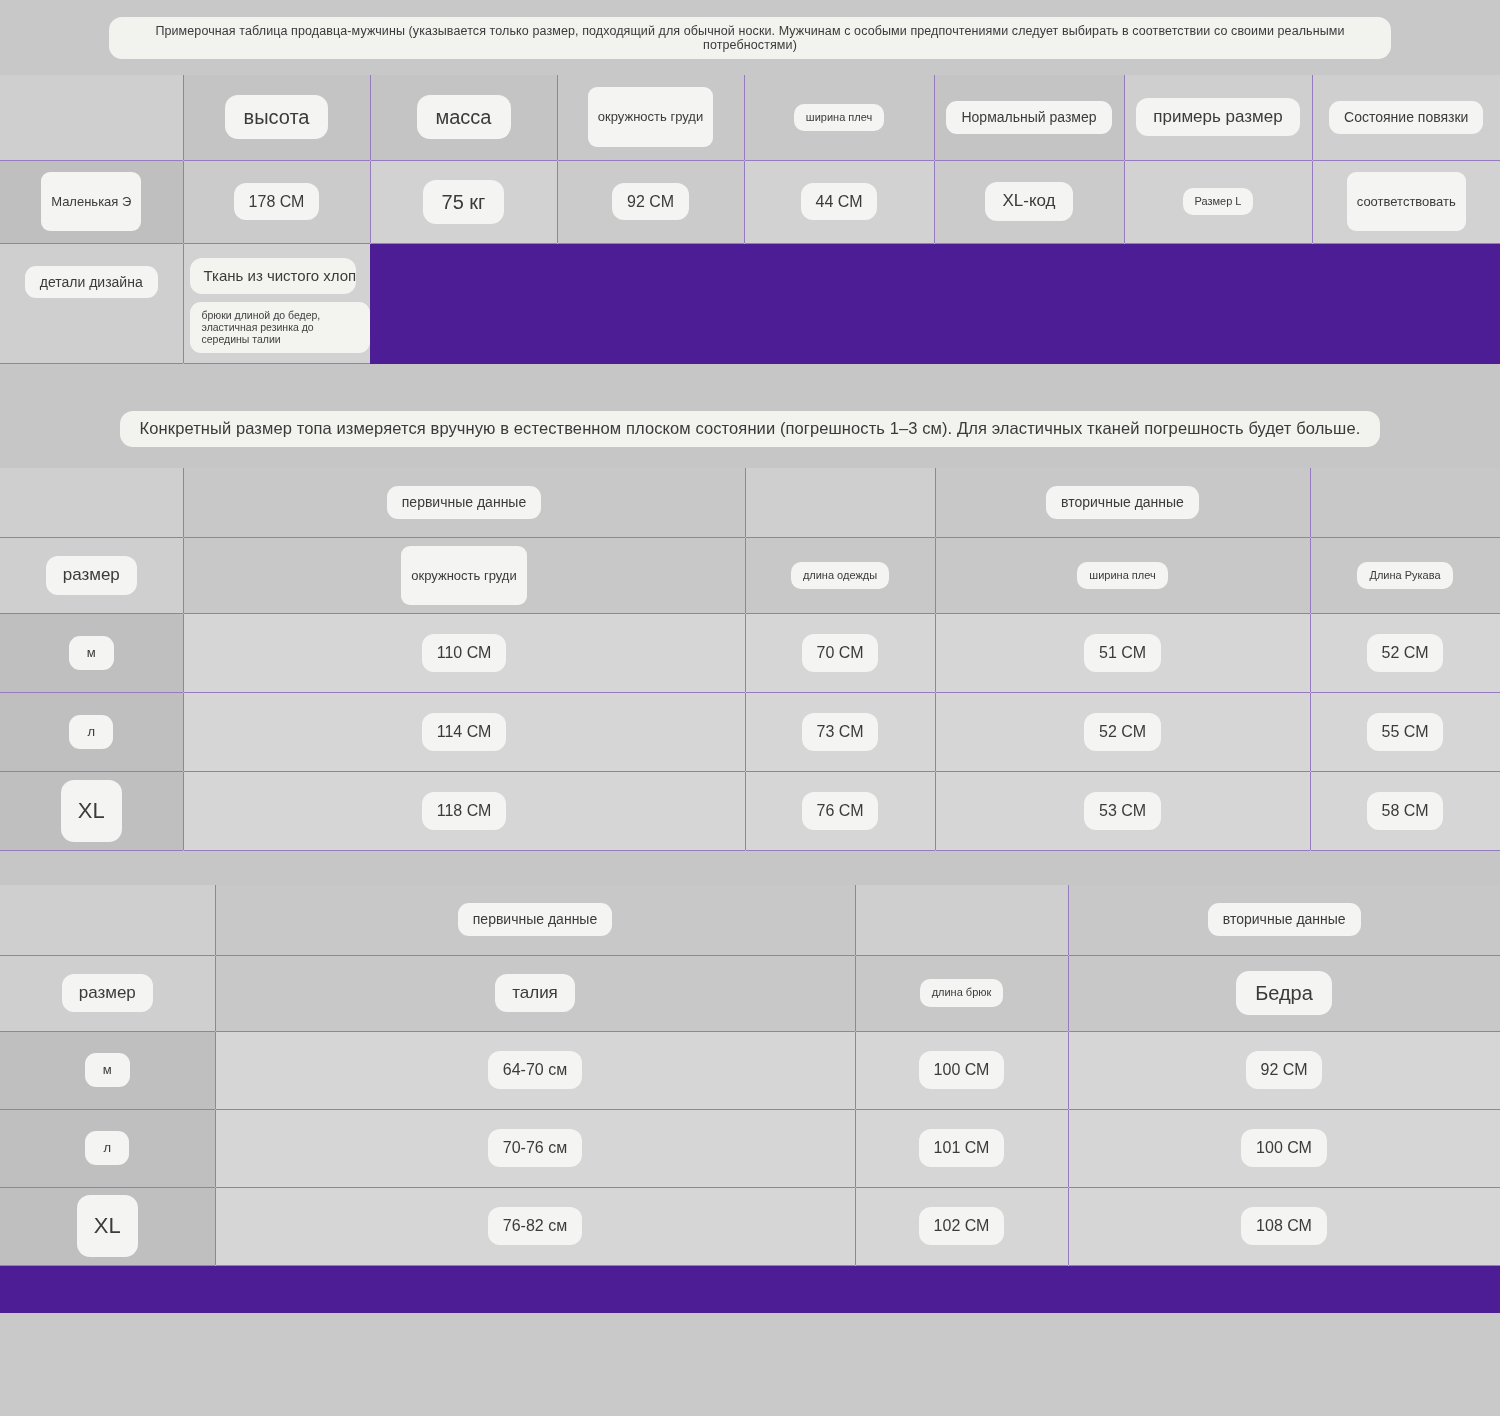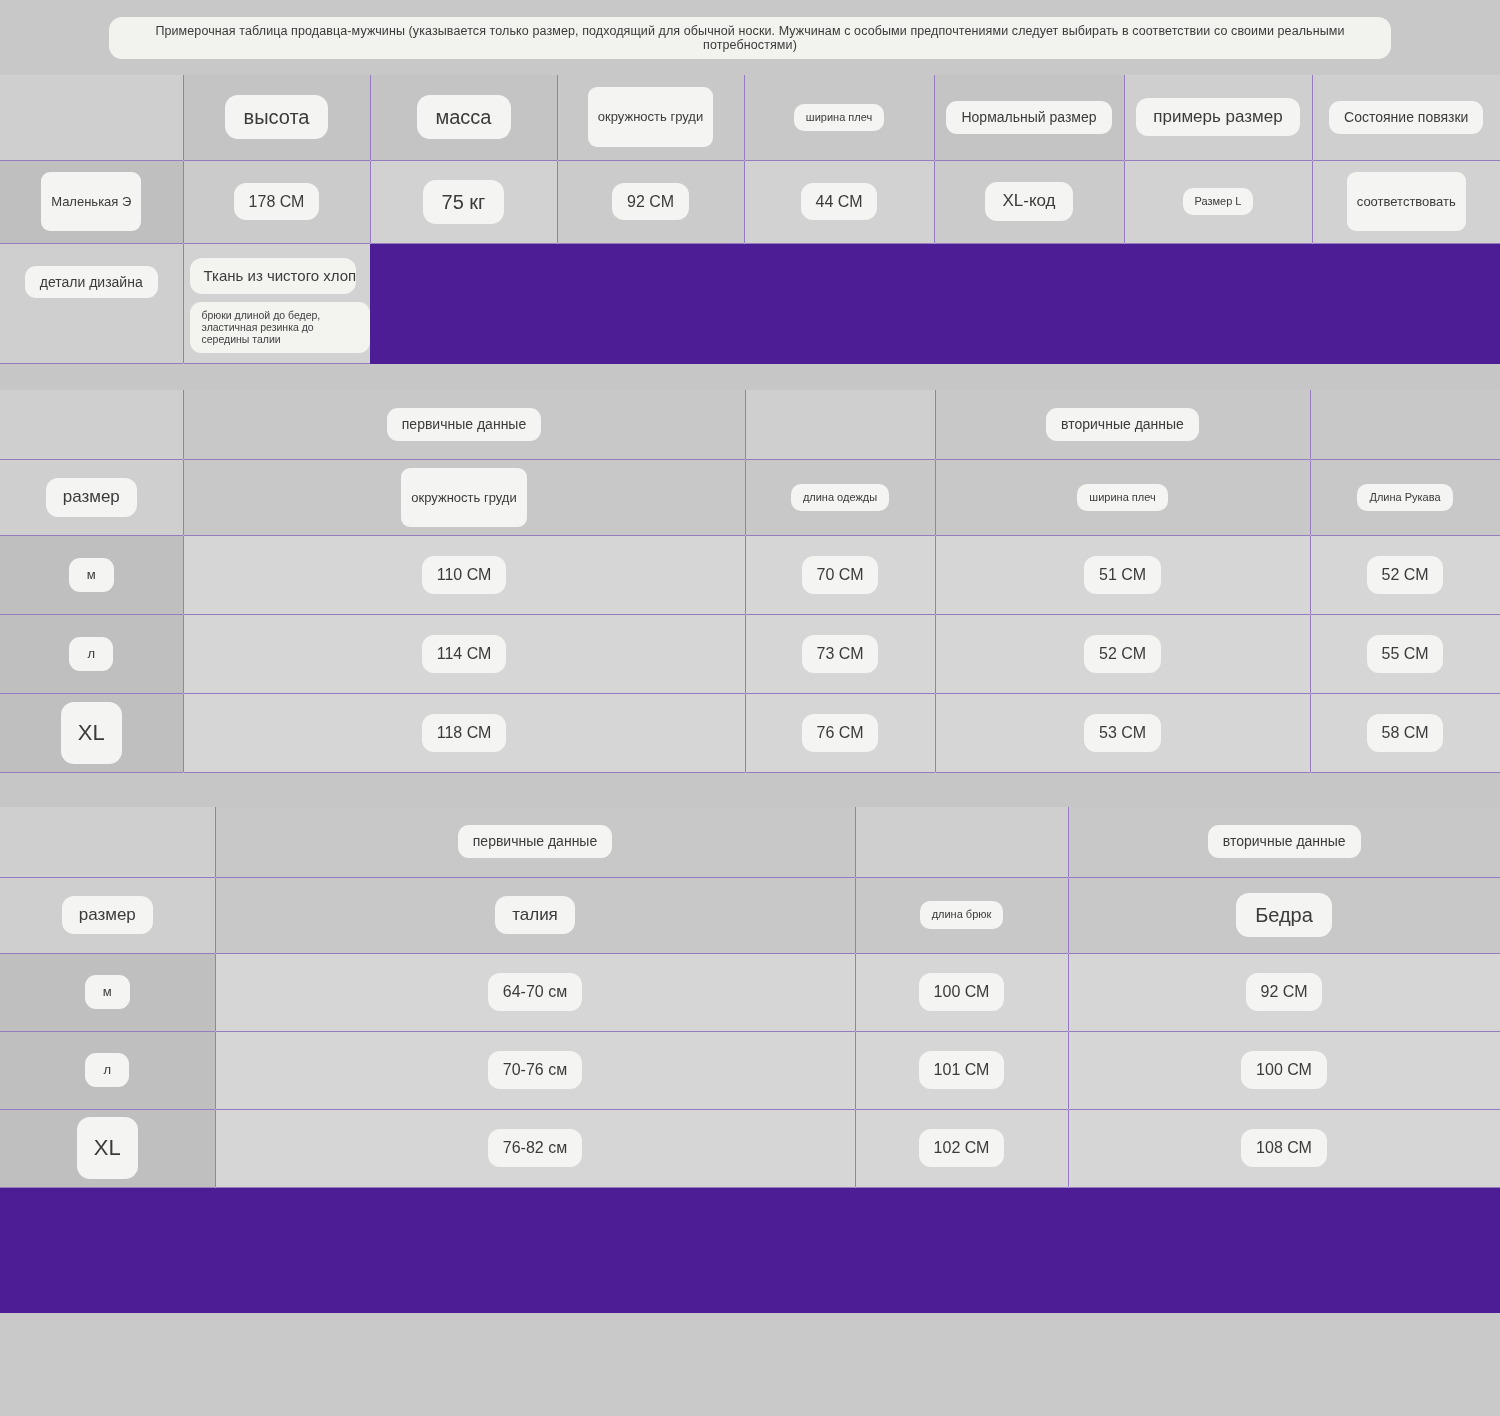--- a/index.html
+++ b/index.html
@@ -215,20 +215,23 @@
         <div class="detail-wrap">
           <span class="detail-line1">Ткань из чистого хлопка, приятная на ощупь, удобная и дышащая, клетчатые маленькие отвороты, длинные рукава, один нагрудный карман, однобортный крой,</span>
           <span class="detail-line2">брюки длиной до бедер, эластичная резинка до середины талии</span>
         </div>
       </div>
     </div>
   </div>
 
   <div class="sep"></div>
 
+  <div class="banner-row" id="sec2-banner">
+    <span class="banner big">Конкретный размер топа измеряется вручную в естественном плоском состоянии (погрешность 1–3 см). Для эластичных тканей погрешность будет больше.</span>
+  </div>
 
   <div class="tbl">
 
     <div class="trow s2-group">
       <div class="tcell sh-b" style="width:183px"></div>
       <div class="tcell sh-c" style="width:562px">
         <span class="pill p-md">первичные данные</span>
       </div>
       <div class="tcell sh-b" style="width:190px"></div>
       <div class="tcell sh-c" style="width:375px">

